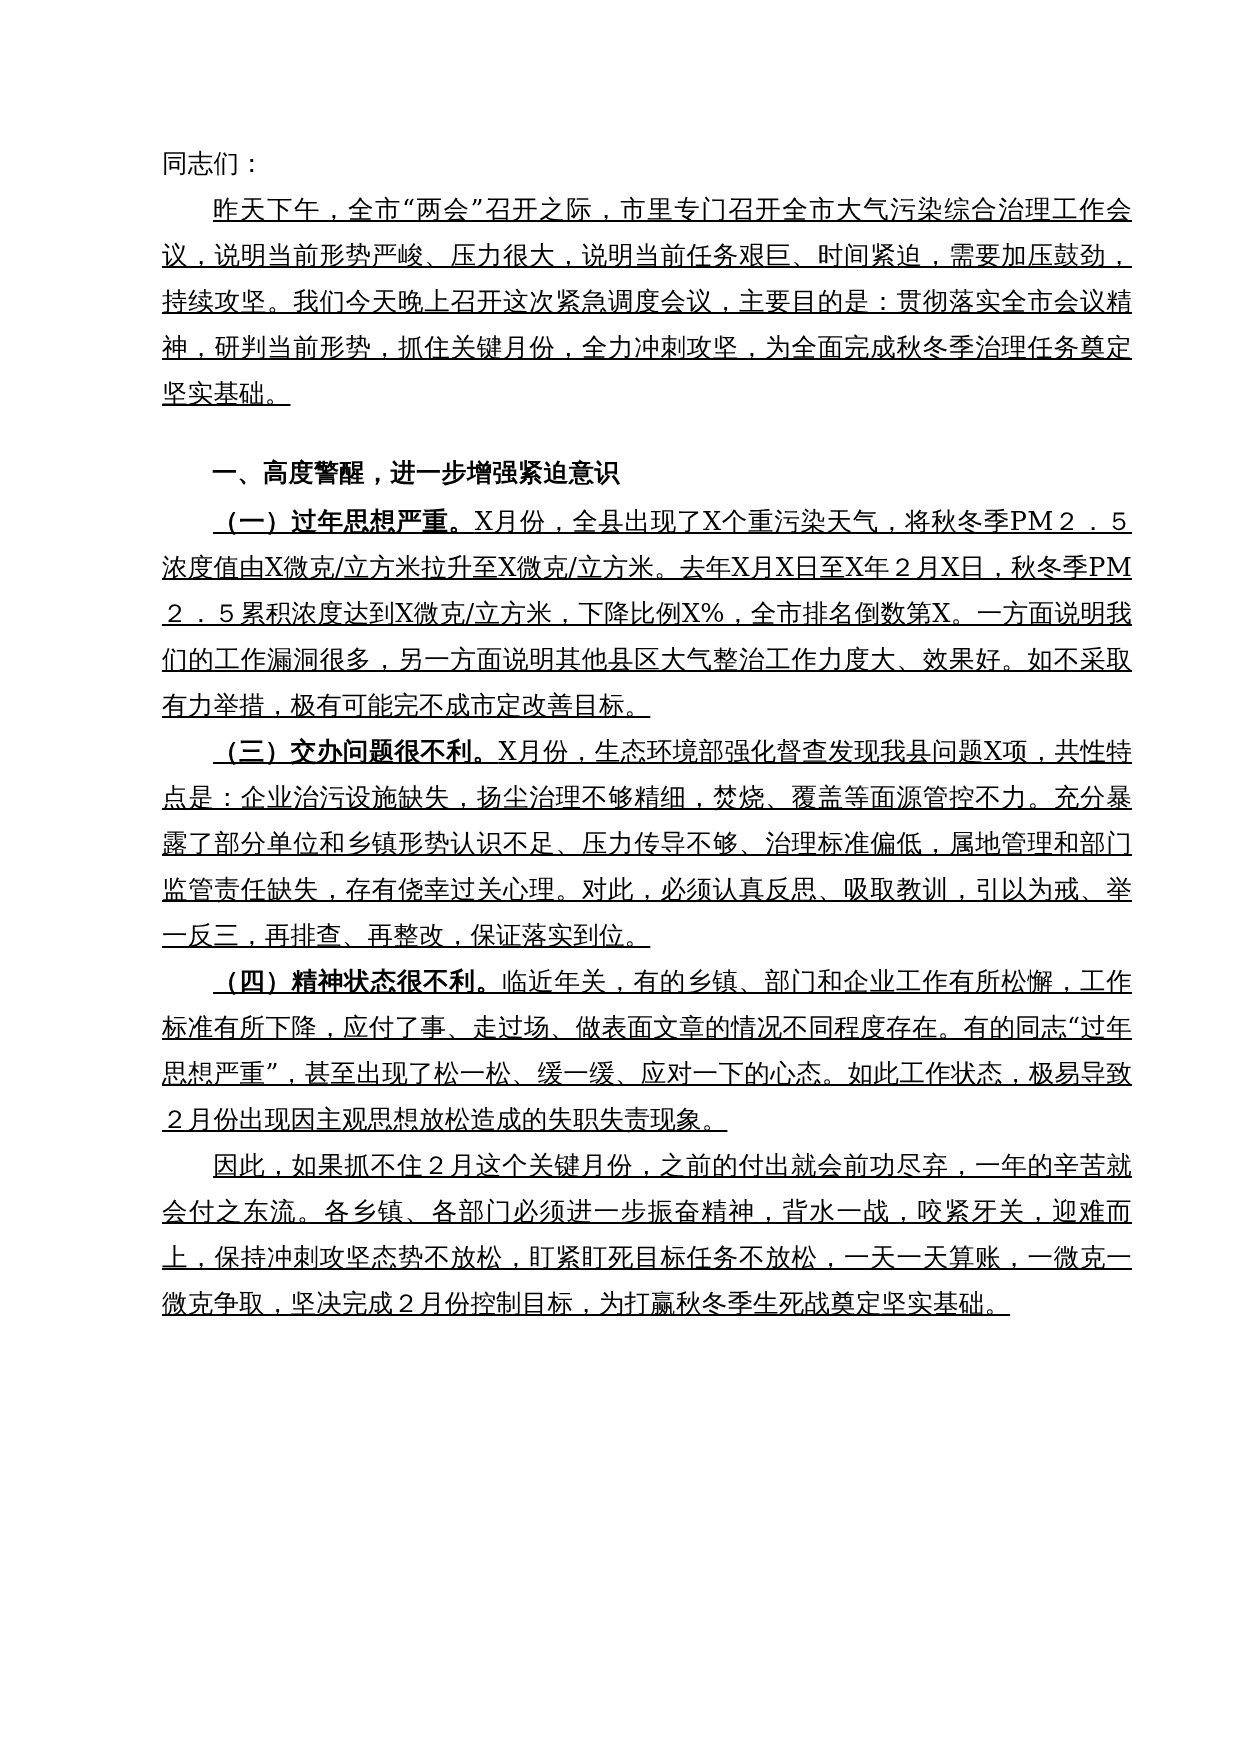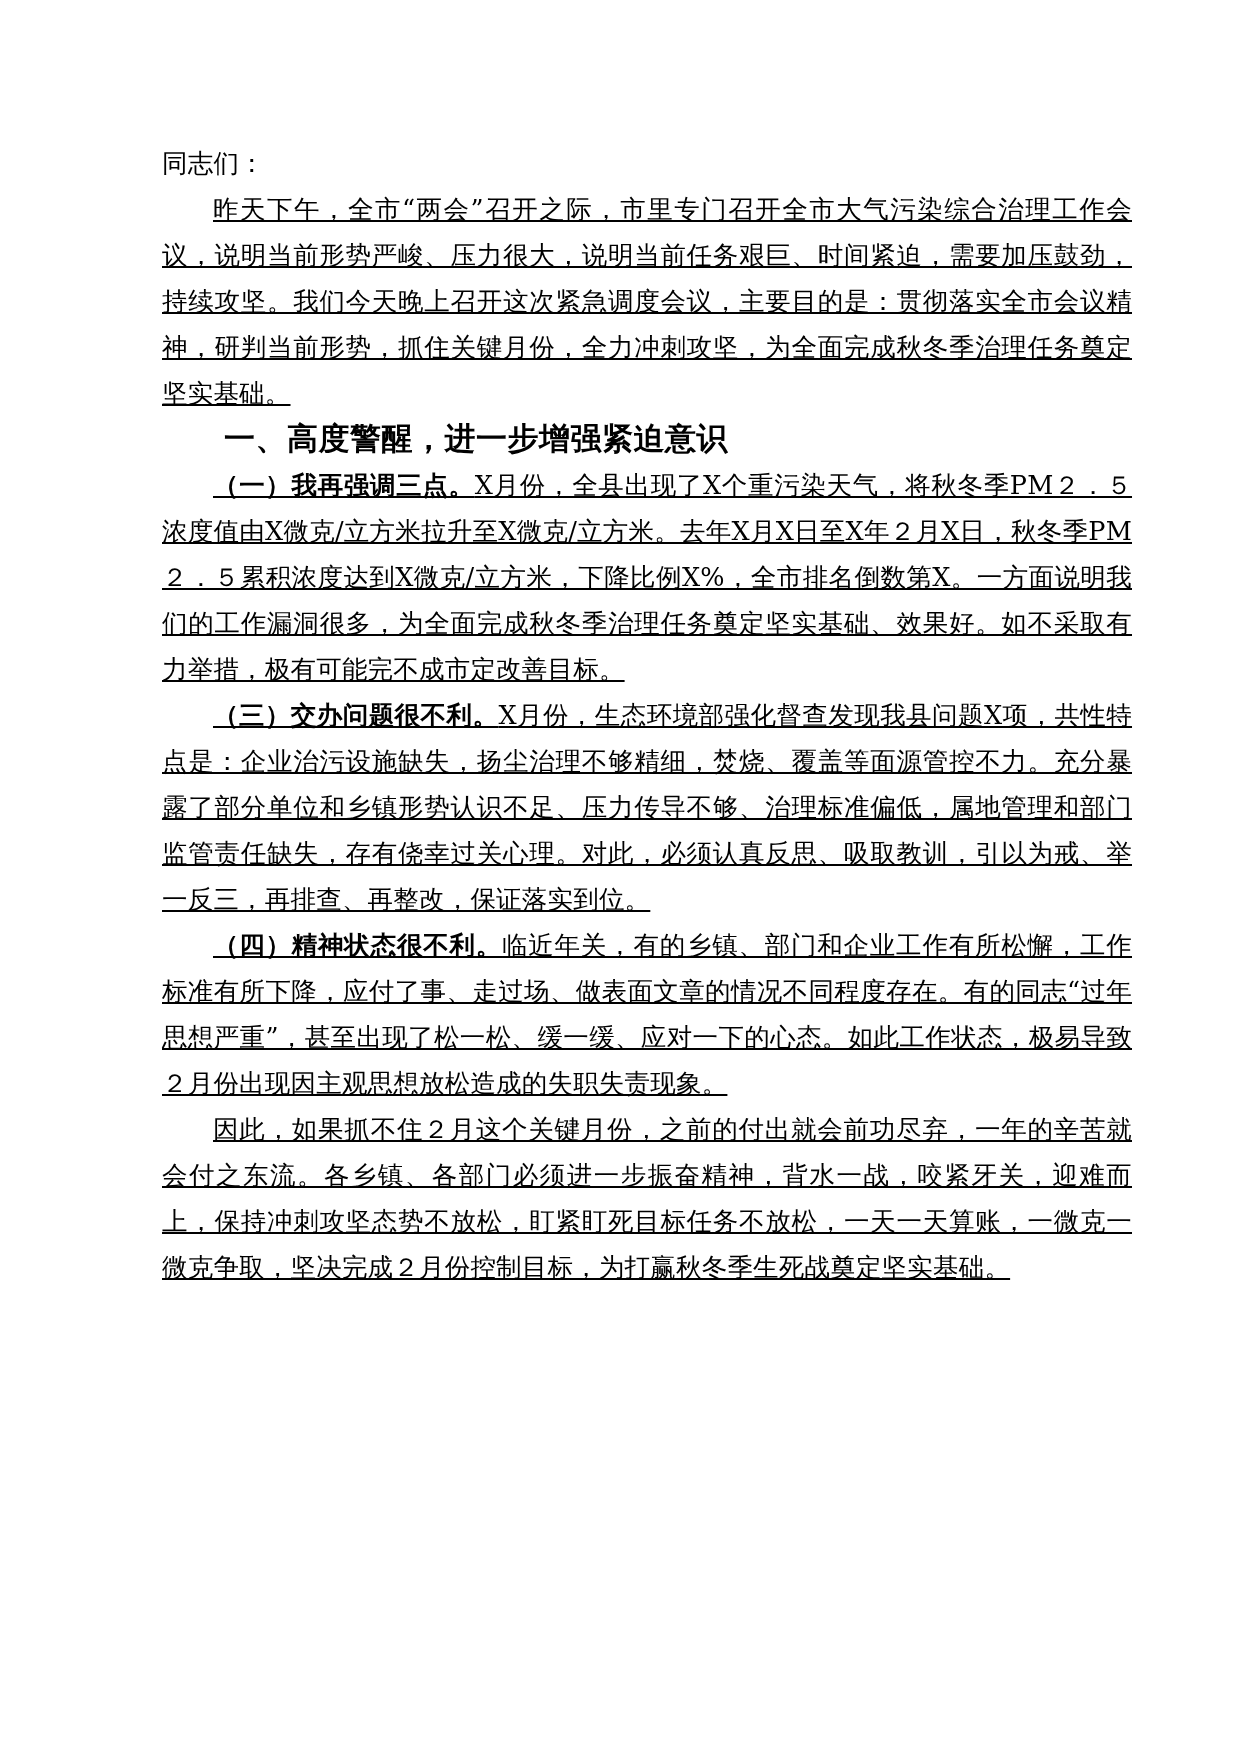--- a/index.html
+++ b/index.html
@@ -34,44 +34,45 @@
   .para {
     text-indent: 2em;
     text-decoration: underline;
   }
   .para-noindent {
     text-indent: 0;
   }
   .heading {
     text-indent: 2em;
     font-weight: bold;
-    font-family: Liberation Serif, serif;
-    font-size: 31px;
+    font-family: Liberation Mono, monospace;
+    font-size: 25px;
     letter-spacing: 0.5px;
+    margin-top: 36px;
   }
   .sub-lead {
     font-weight: bold;
     font-family: "DejaVu Sans", "Liberation Sans", sans-serif;
   }
 </style>
 </head>
 <body>
 
 <div class="page">
   <div class="doc-body">
 
     <p class="para-noindent">同志们：</p>
 
     <p class="para">昨天下午，全市“两会”召开之际，市里专门召开全市大气污染综合治理工作会议，说明当前形势严峻、压力很大，说明当前任务艰巨、时间紧迫，需要加压鼓劲，持续攻坚。我们今天晚上召开这次紧急调度会议，主要目的是：贯彻落实全市会议精神，研判当前形势，抓住关键月份，全力冲刺攻坚，为全面完成秋冬季治理任务奠定坚实基础。</p>
 
 
     <p class="heading">一、高度警醒，进一步增强紧迫意识</p>
 
 
-    <p class="para"><span class="sub-lead">（一）我再强调三点。</span><span>X月份，全县出现了X个重污染天气，将秋冬季PM２．５浓度值由X微克/立方米拉升至X微克/立方米。去年X月X日至X年２月X日，秋冬季PM２．５累积浓度达到X微克/立方米，下降比例X%，全市排名倒数第X。一方面说明我们的工作漏洞很多，为全面完成秋冬季治理任务奠定坚实基础、效果好。如不采取有力举措，极有可能完不成市定改善目标。</span></p>
+    <p class="para"><span class="sub-lead">（一）过年思想严重。</span><span>X月份，全县出现了X个重污染天气，将秋冬季PM２．５浓度值由X微克/立方米拉升至X微克/立方米。去年X月X日至X年２月X日，秋冬季PM２．５累积浓度达到X微克/立方米，下降比例X%，全市排名倒数第X。一方面说明我们的工作漏洞很多，另一方面说明其他县区大气整治工作力度大、效果好。如不采取有力举措，极有可能完不成市定改善目标。</span></p>
 
 
     <p class="para"><span class="sub-lead">（三）交办问题很不利。</span><span>X月份，生态环境部强化督查发现我县问题X项，共性特点是：企业治污设施缺失，扬尘治理不够精细，焚烧、覆盖等面源管控不力。充分暴露了部分单位和乡镇形势认识不足、压力传导不够、治理标准偏低，属地管理和部门监管责任缺失，存有侥幸过关心理。对此，必须认真反思、吸取教训，引以为戒、举一反三，再排查、再整改，保证落实到位。</span></p>
 
     <p class="para"><span class="sub-lead">（四）精神状态很不利。</span><span>临近年关，有的乡镇、部门和企业工作有所松懈，工作标准有所下降，应付了事、走过场、做表面文章的情况不同程度存在。有的同志“过年思想严重”，甚至出现了松一松、缓一缓、应对一下的心态。如此工作状态，极易导致２月份出现因主观思想放松造成的失职失责现象。</span></p>
 
     <p class="para">因此，如果抓不住２月这个关键月份，之前的付出就会前功尽弃，一年的辛苦就会付之东流。各乡镇、各部门必须进一步振奋精神，背水一战，咬紧牙关，迎难而上，保持冲刺攻坚态势不放松，盯紧盯死目标任务不放松，一天一天算账，一微克一微克争取，坚决完成２月份控制目标，为打赢秋冬季生死战奠定坚实基础。</p>
 
   </div>
 </div>

